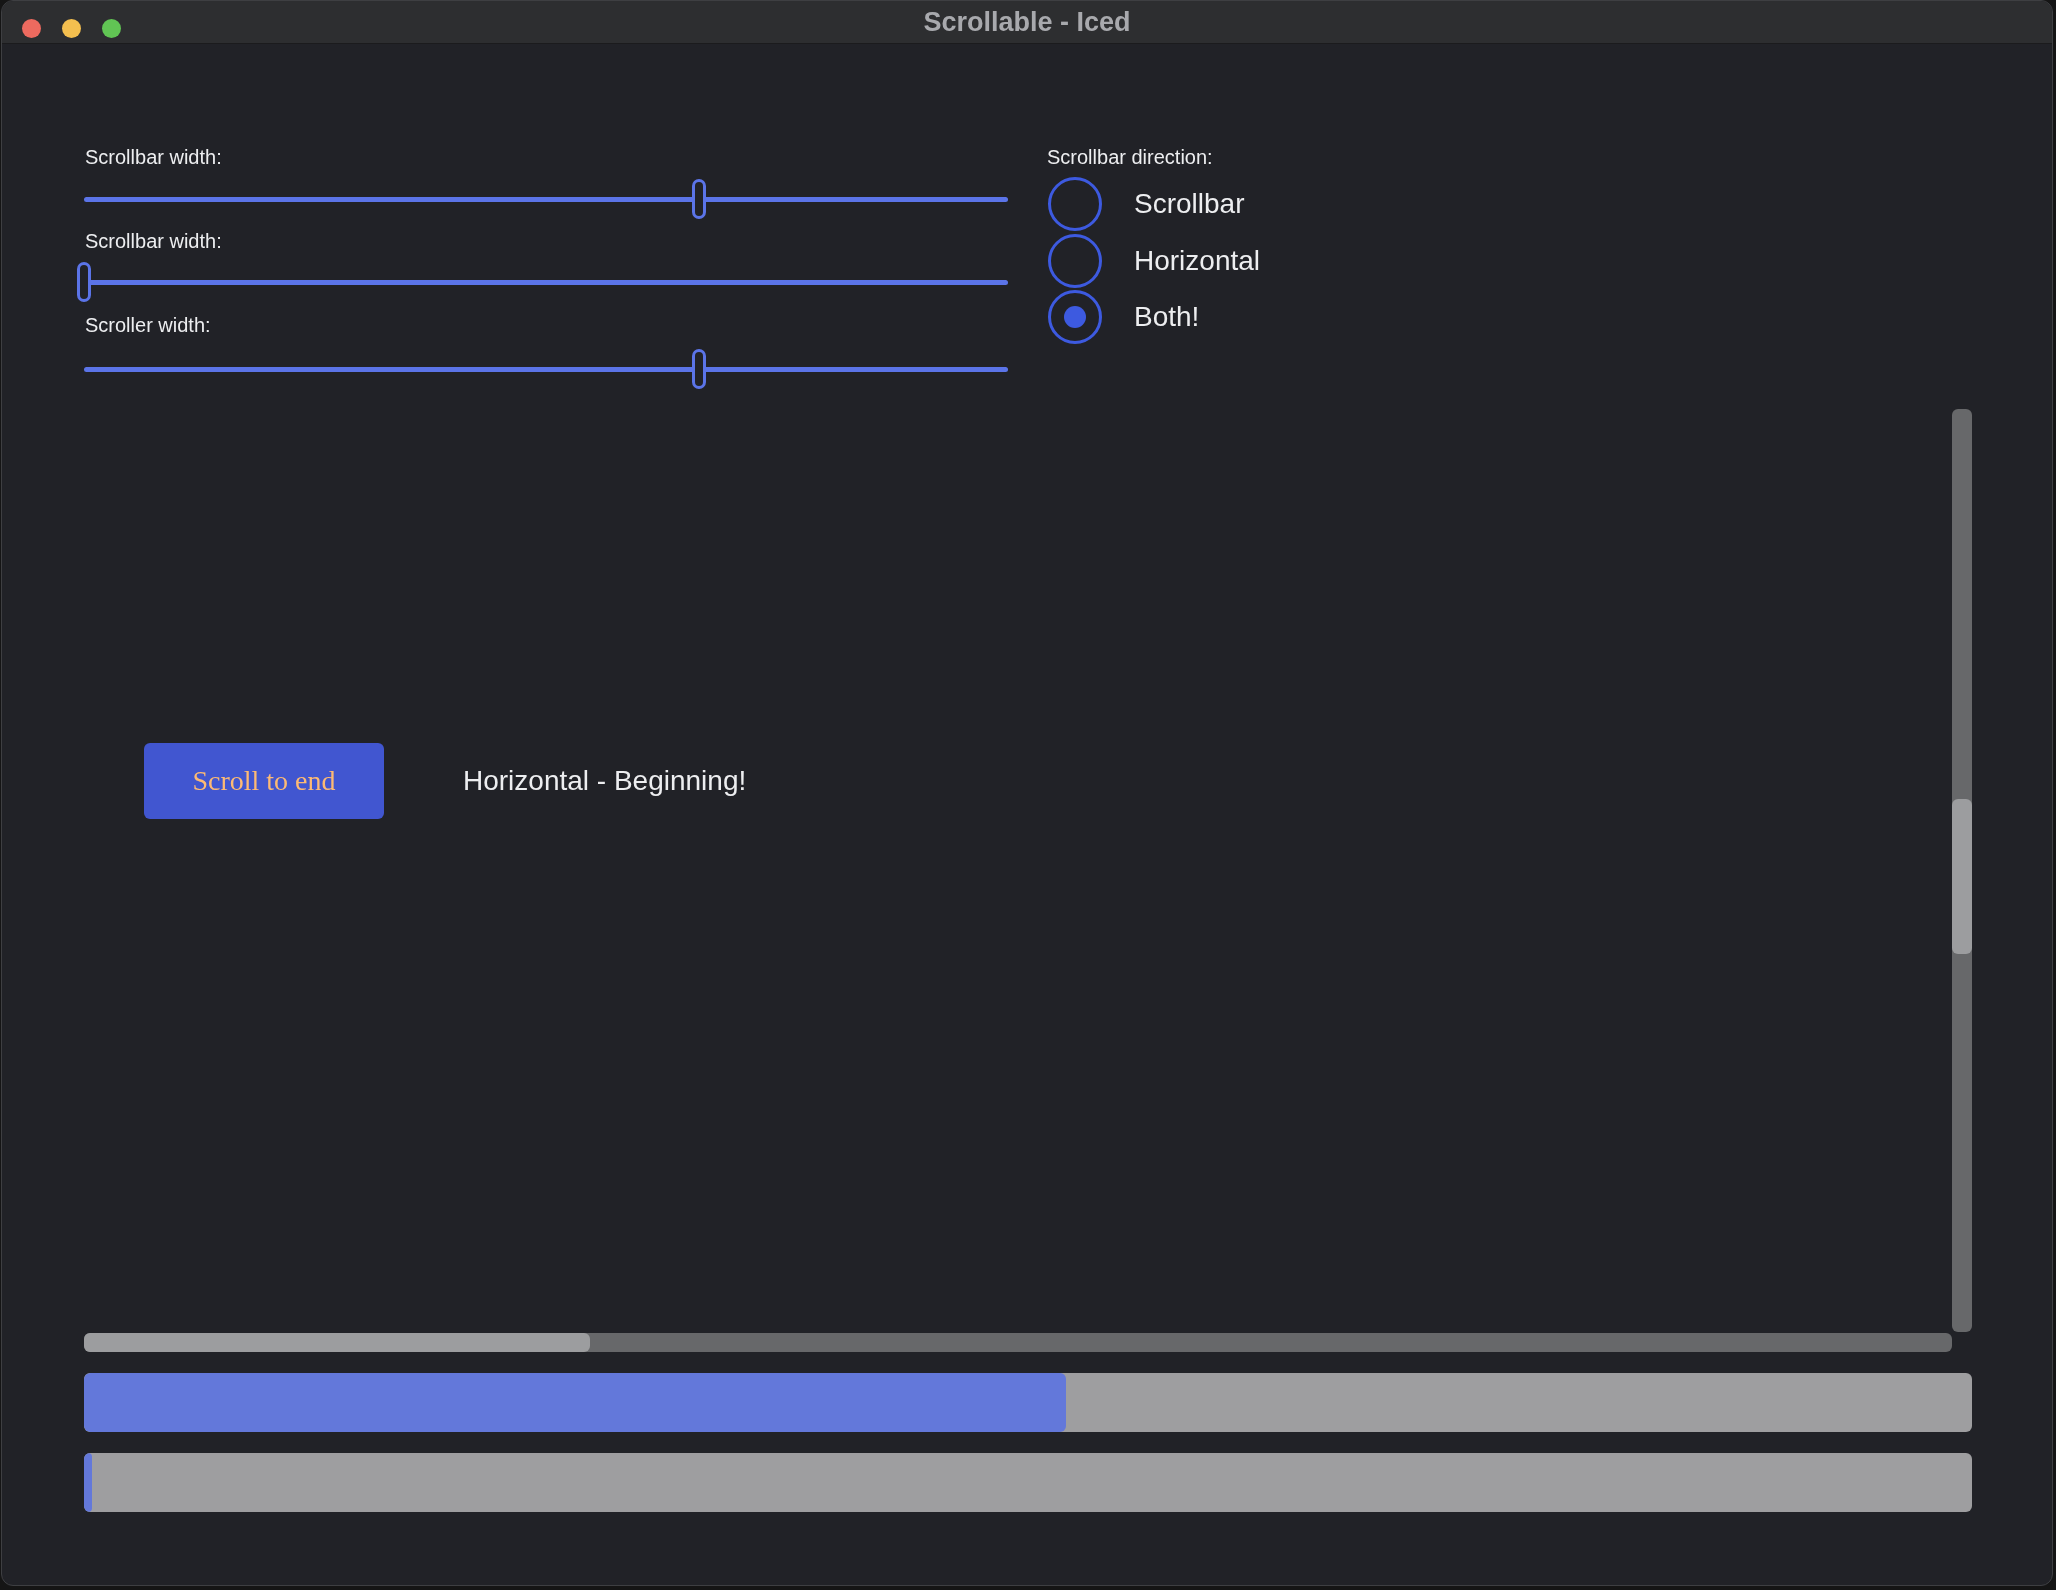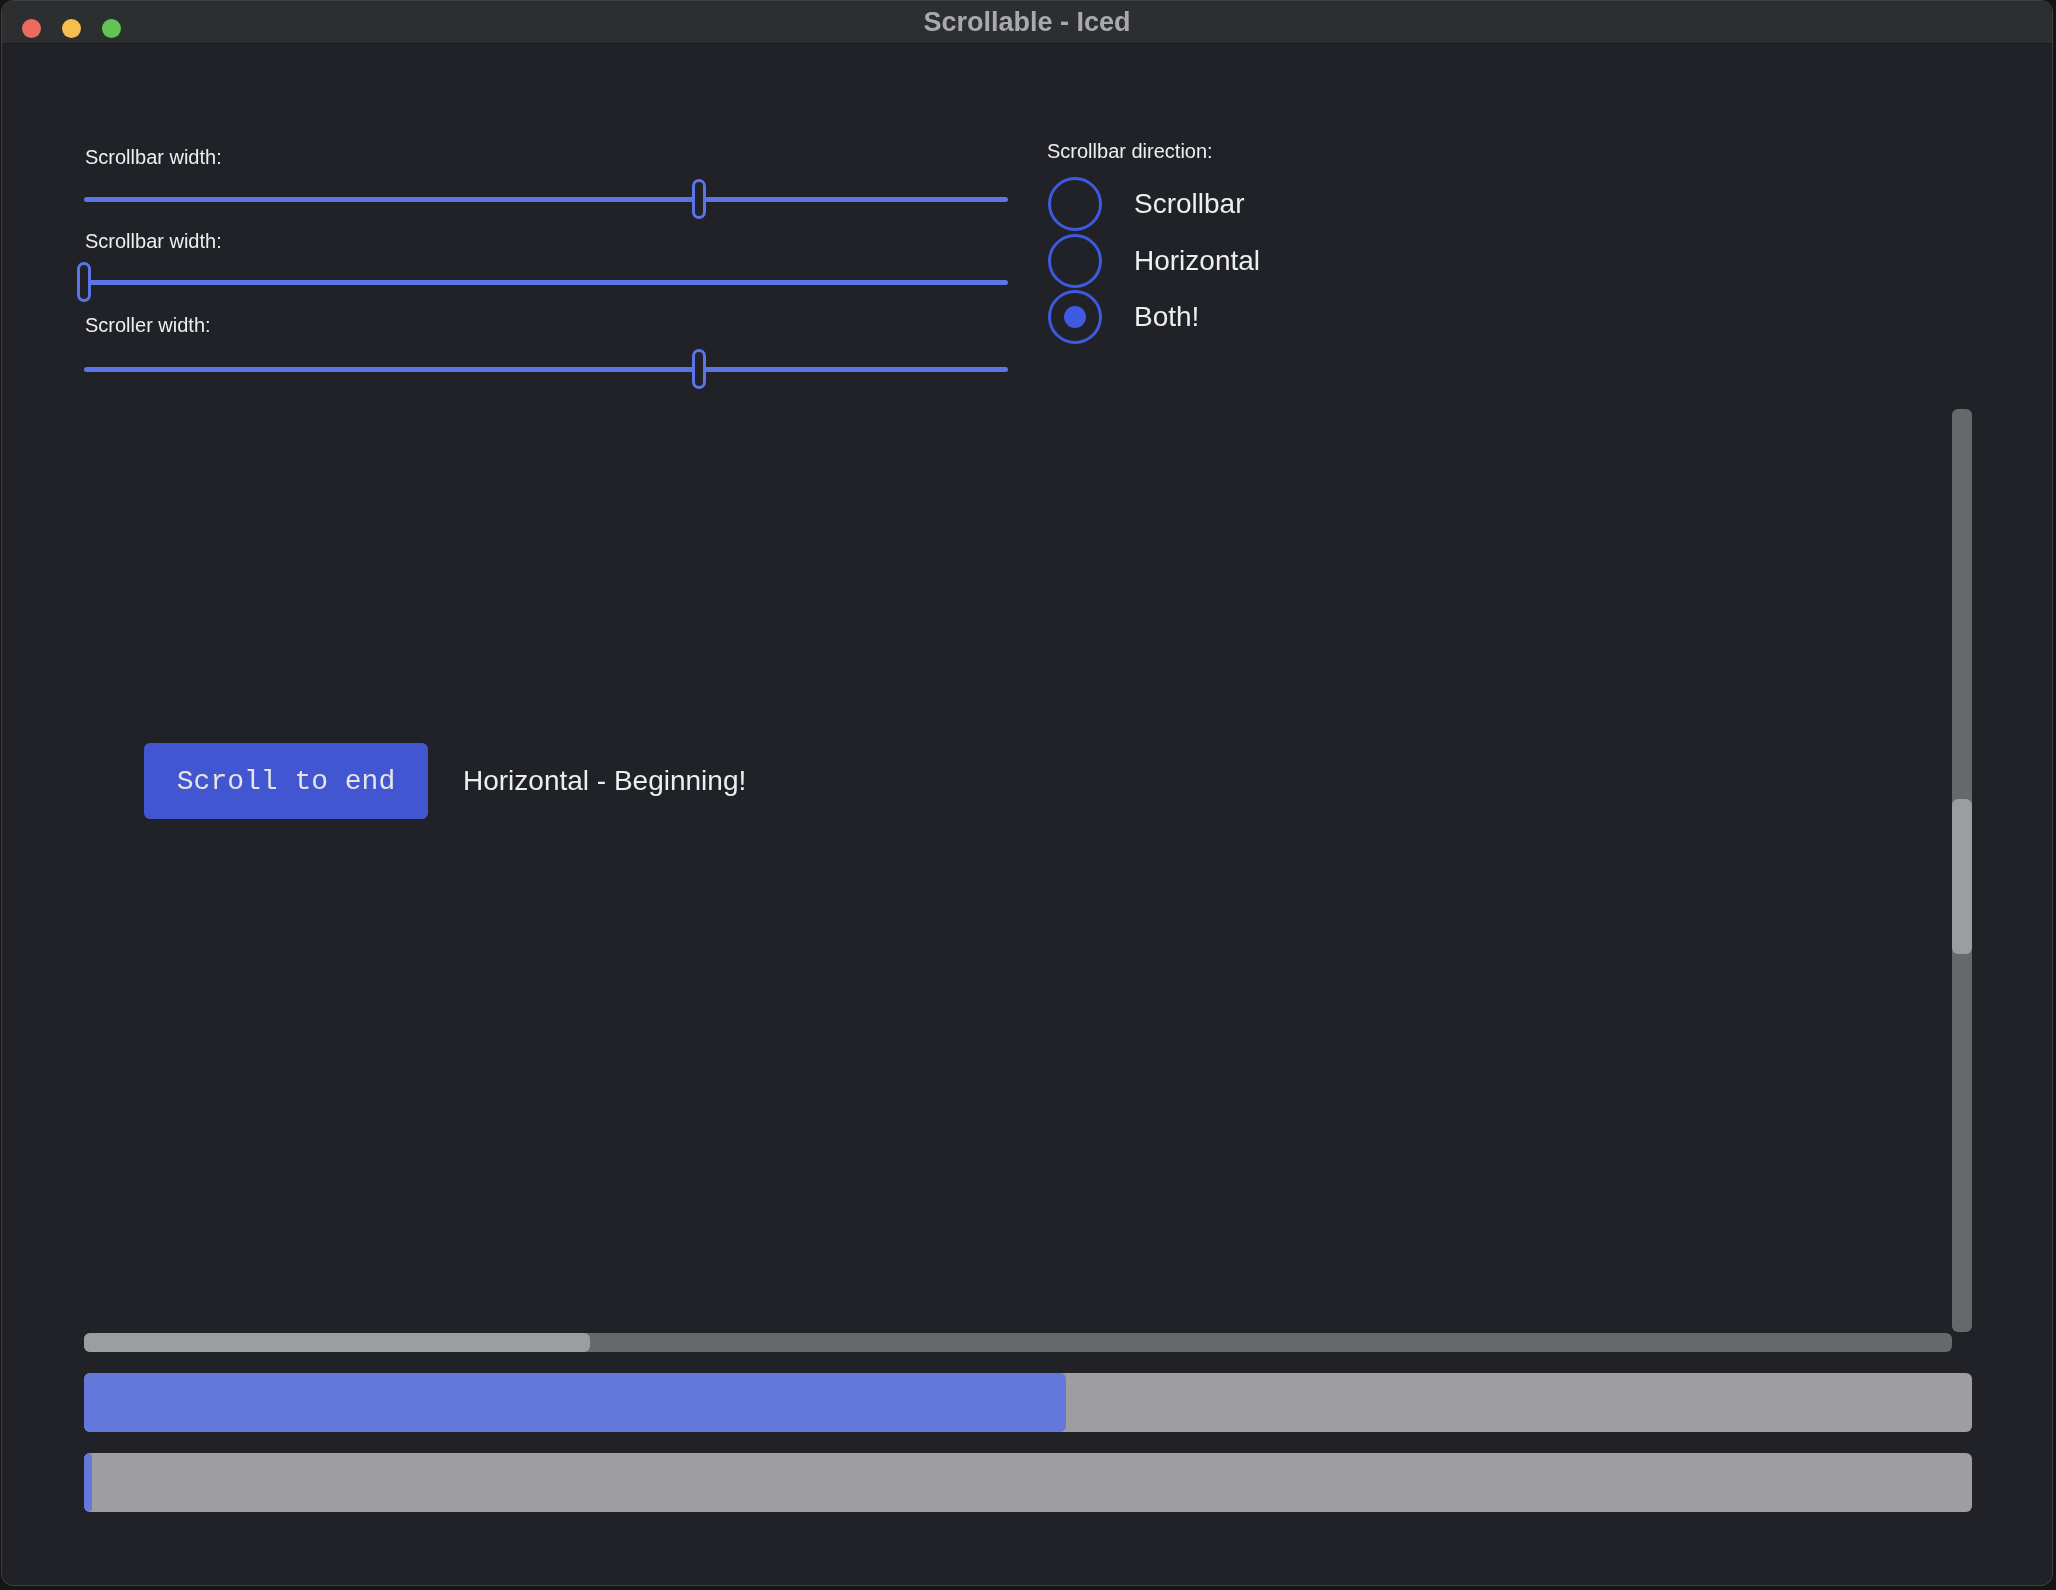--- a/index.html
+++ b/index.html
@@ -50,24 +50,24 @@
   }
   .radio-dot{
     position:absolute;left:13px;top:13px;width:22px;height:22px;border-radius:50%;
     background:var(--accent-radio,#3d5ae0);display:none;
   }
   .radio-row.selected .radio-dot{display:block;}
   .radio-label{
     position:absolute;left:86px;top:9px;color:var(--text,#edeef0);font-size:28px;line-height:36px;white-space:nowrap;
   }
   .btn{
-    position:absolute;left:142px;top:742px;width:284px;height:76px;
+    position:absolute;left:142px;top:742px;width:240px;height:76px;
     background:var(--accent-button,#4156d0);
     border:none;border-radius:6px;
-    color:#e5e5e5;font-size:28px;font-family:Liberation Mono, monospace;
+    color:#fdba74;font-size:28px;font-family:Liberation Serif, serif;
     display:flex;align-items:center;justify-content:center;
     cursor:pointer;
   }
   .status-text{
     position:absolute;left:461px;top:762px;color:var(--text,#edeef0);font-size:28px;line-height:36px;white-space:nowrap;
   }
   .v-scrollbar{
     position:absolute;left:1950px;top:408px;width:20px;height:923px;
     background:var(--scrollbar-track,#67686a);border-radius:6px;
   }
@@ -114,21 +114,21 @@
   </div>
   <div class="slider" style="top:261px">
     <div class="slider-track"></div>
     <div class="slider-handle" style="left: calc(0% - 7px);"></div>
   </div>
   <div class="slider" style="top:348px">
     <div class="slider-track"></div>
     <div class="slider-handle" style="left: calc(66.6% - 7px);"></div>
   </div>
 
-  <div class="label" style="left:1045px;top:132px">Scrollbar direction:</div>
+  <div class="label" style="left:1045px;top:138px">Scrollbar direction:</div>
 
   <div class="radio-row" style="top:176px">
     <span class="radio-circle"></span>
     <span class="radio-label">Scrollbar</span>
   </div>
   <div class="radio-row" style="top:233px">
     <span class="radio-circle"></span>
     <span class="radio-label">Horizontal</span>
   </div>
   <div class="radio-row selected" style="top:289px">

